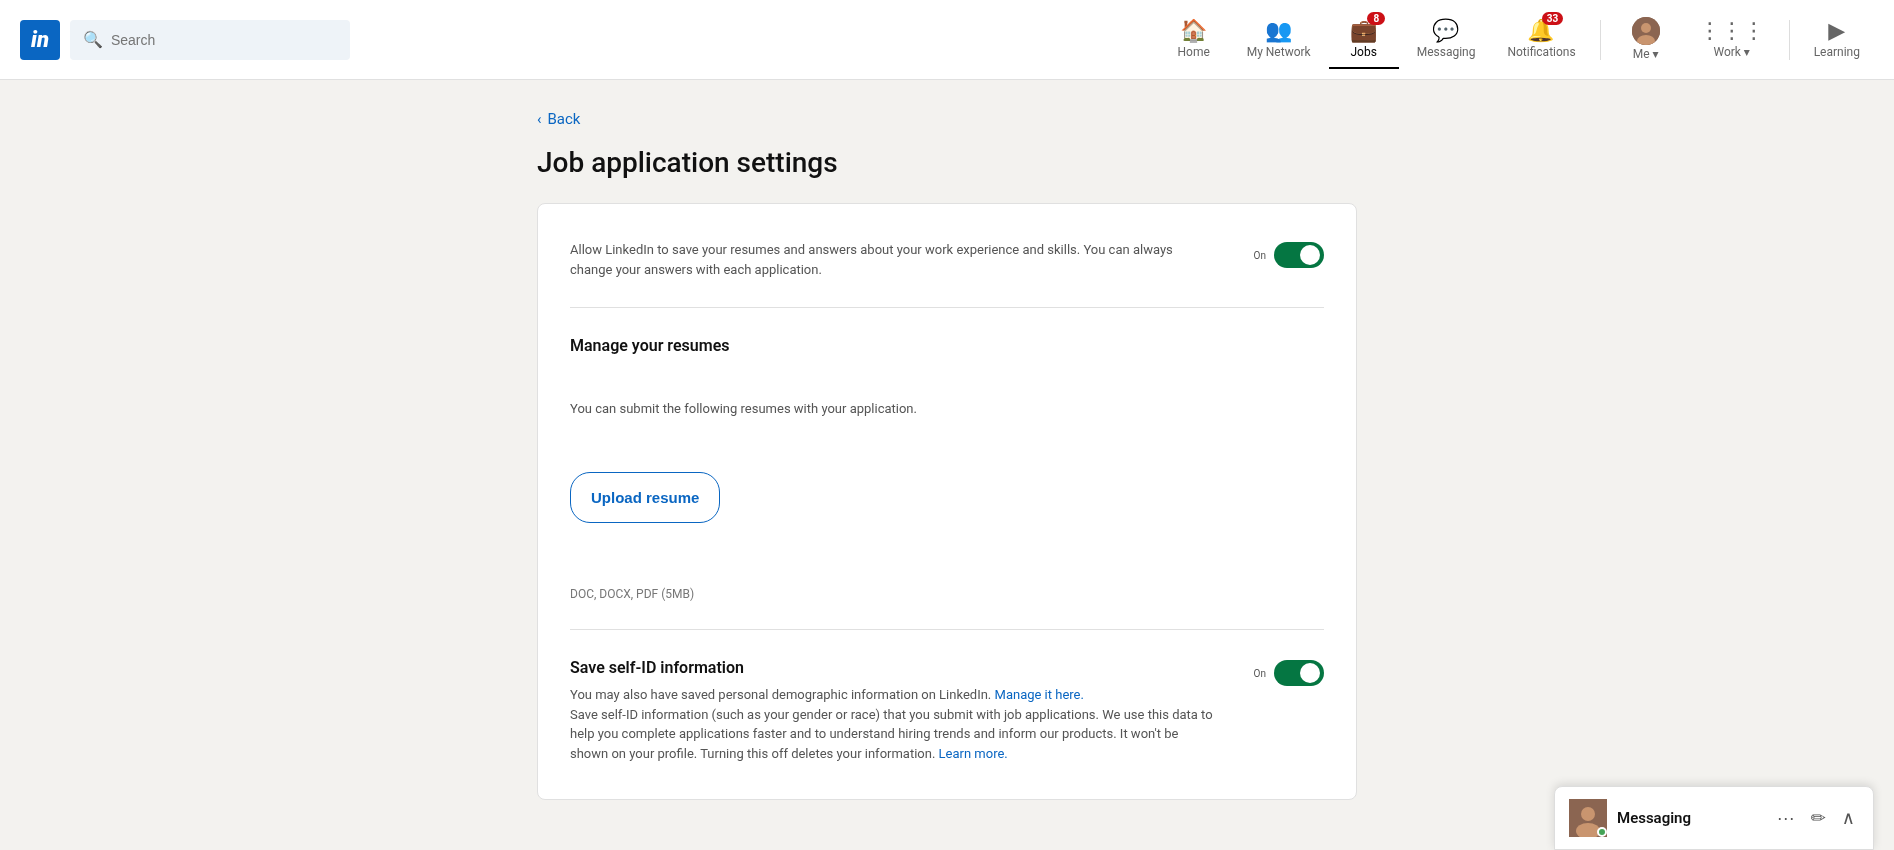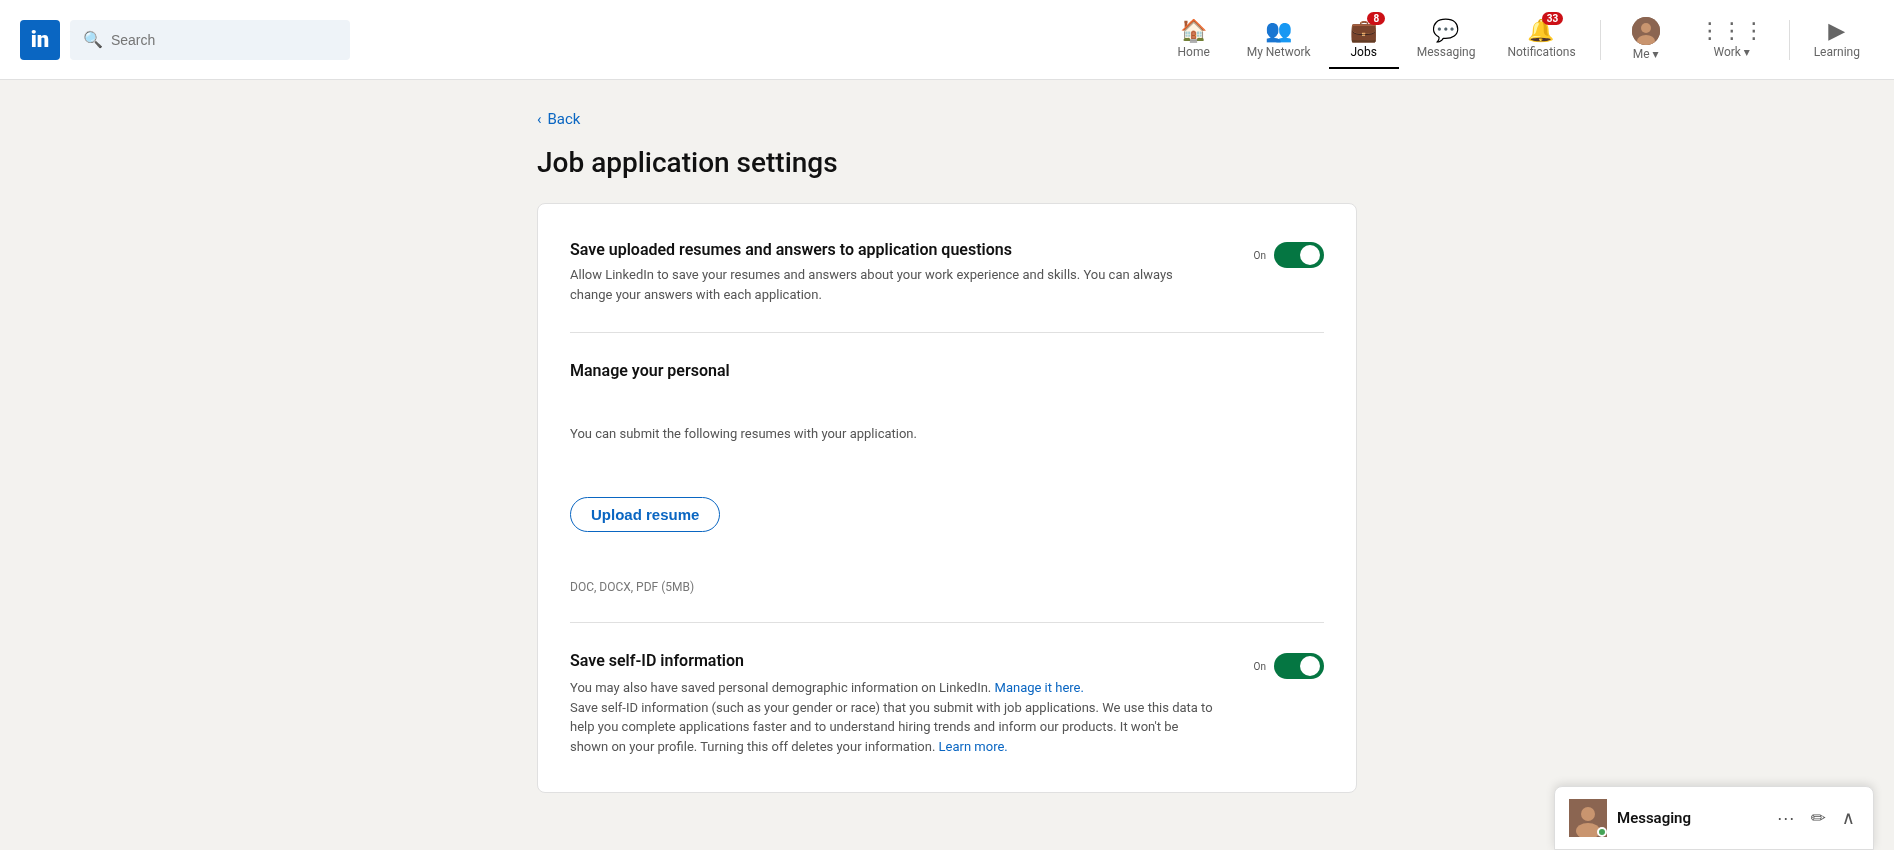--- a/index.html
+++ b/index.html
@@ -30,20 +30,21 @@
       width: 40px;
       height: 40px;
       background: #0a66c2;
       border-radius: 4px;
       display: flex;
       align-items: center;
       justify-content: center;
       color: #fff;
       font-weight: 900;
       font-size: 22px;
+      font-style: italic;
       flex-shrink: 0;
     }
     .search-bar {
       display: flex;
       align-items: center;
       background: #eef3f8;
       border-radius: 4px;
       padding: 0 12px;
       width: 280px;
       height: 40px;
@@ -226,26 +227,26 @@
     .section-desc {
       font-size: 13px;
       color: #555;
       margin-bottom: 16px;
     }
     .upload-btn {
       border: 1.5px solid #0a66c2;
       background: #fff;
       color: #0a66c2;
       border-radius: 20px;
-      padding: 8px 20px;
+      padding: 16px 20px;
       font-size: 15px;
       font-weight: 600;
       cursor: pointer;
       display: inline-block;
-      margin-bottom: 8px;
+      margin-bottom: 24px;
     }
     .file-hint {
       font-size: 12px;
       color: #777;
     }
 
     
     .link-blue {
       color: #0a66c2;
       text-decoration: none;
@@ -386,36 +387,35 @@
     <span>‹</span>
     <span>Back</span>
   </a>
 
   <h1 class="page-title">Job application settings</h1>
 
   <div class="settings-card">
 
     <div class="setting-row">
       <div class="setting-text">
-        <div class="setting-title">Save uploaded resumes and answers to application questions</div>
         <div class="setting-desc">Allow LinkedIn to save your resumes and answers about your work experience and skills. You can always change your answers with each application.</div>
       </div>
       <div class="toggle-wrapper">
         <span class="toggle-label">On</span>
         <label class="toggle">
           <input type="checkbox" checked="" style="">
           <span class="toggle-slider"></span>
         </label>
       </div>
     </div>
 
     <hr class="divider">
 
     <div class="setting-row" style="flex-direction:column; align-items:flex-start;">
-      <div class="section-title">Manage your personal</div>
+      <div class="section-title">Manage your resumes</div>
       <div class="section-desc">You can submit the following resumes with your application.</div>
       <button class="upload-btn">Upload resume</button>
       <div class="file-hint">DOC, DOCX, PDF (5MB)</div>
     </div>
 
     <hr class="divider">
 
     <div class="setting-row">
       <div class="setting-text">
         <div class="setting-title">Save self-ID information</div>

